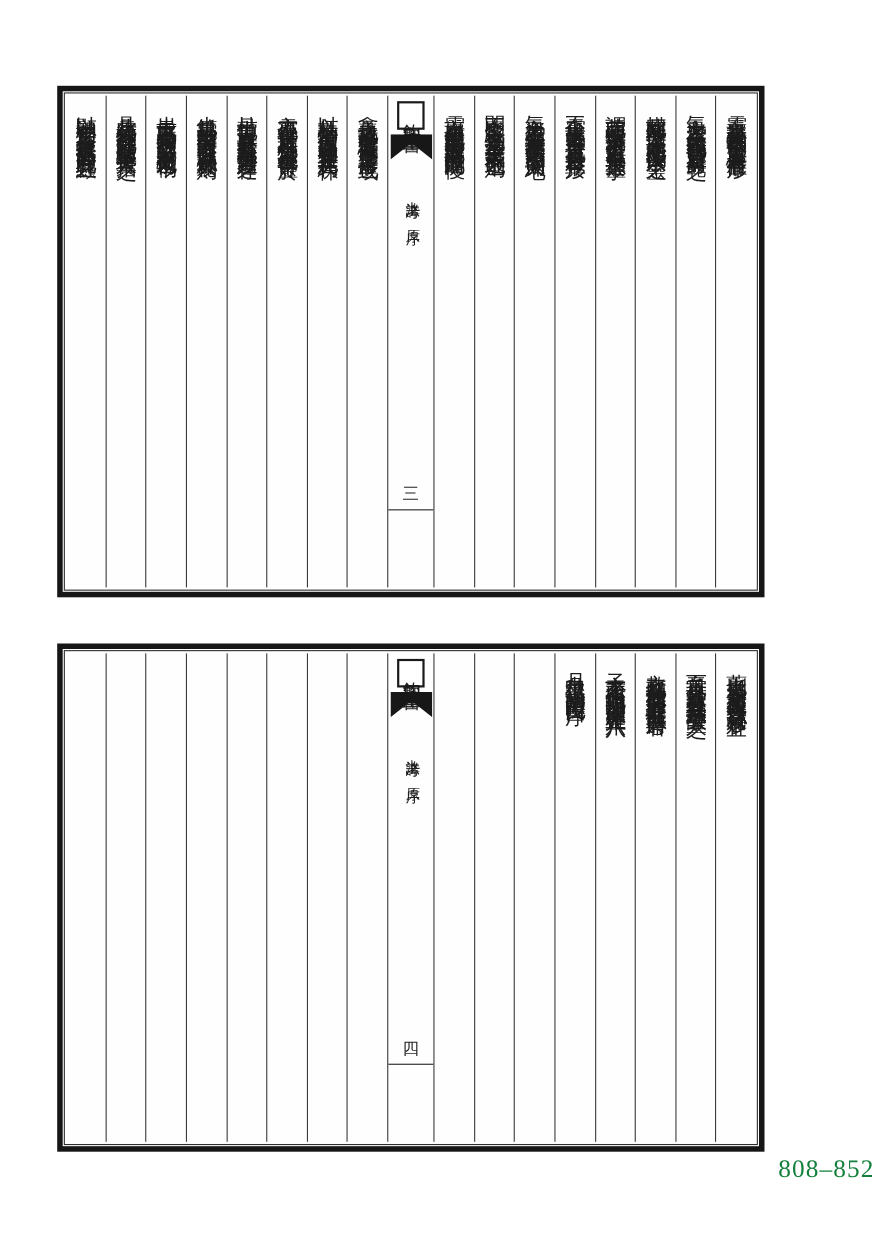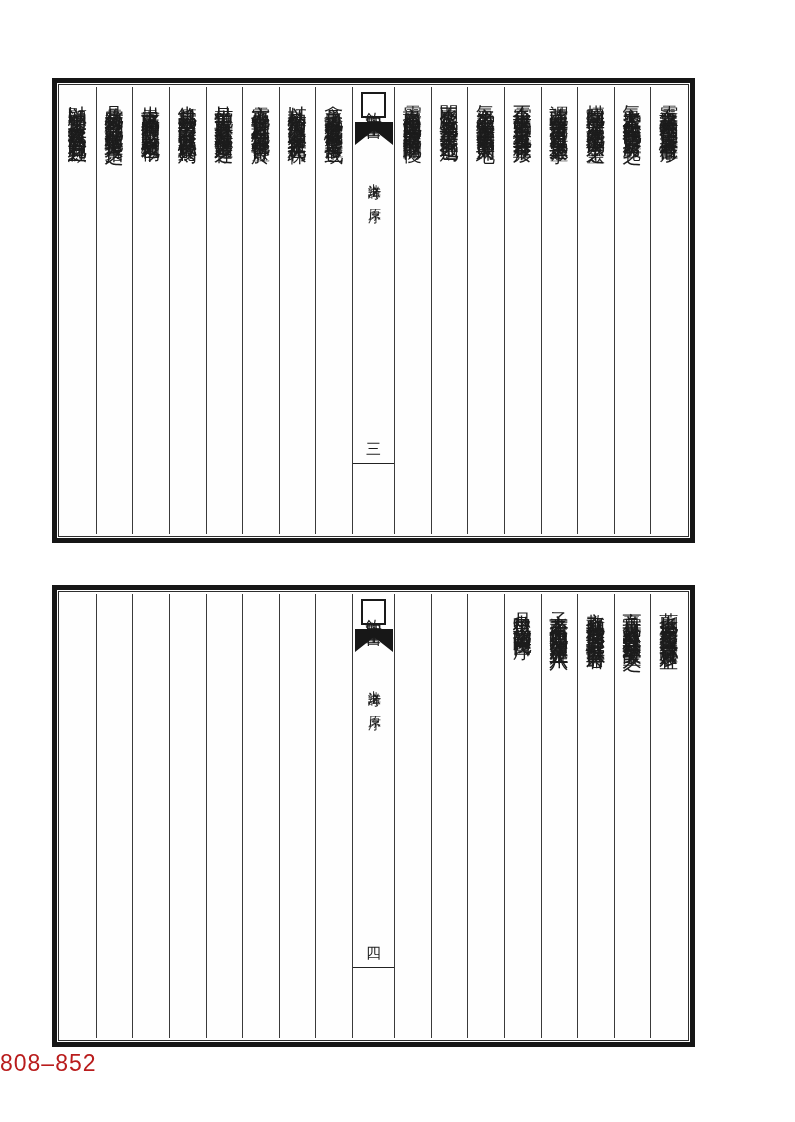--- a/index.html
+++ b/index.html
@@ -99,25 +99,25 @@
     border-bottom: 1px solid #222;
     box-sizing: border-box;
   }
   .ccol .tail { flex: 0 0 70px; }
 
   .page-number {
     position: absolute;
     top: 1050px;
     left: 0;
     width: 100%;
-    text-align: left;
-    font-family: Liberation Sans, sans-serif;
+    text-align: right;
+    font-family: Liberation Serif, serif;
     font-size: 23px;
     letter-spacing: 1px;
-    color: #b91c1c;
+    color: #15803d;
   }
 </style>
 </head>
 <body>
 
 <div class="sheet">
   <section class="page-block" id="block1">
       <div class="tcol">
         <span class="vtext">靈蠢之說異夫萬物靡不資靈於靈府靈府者性命形</span>
       </div>

